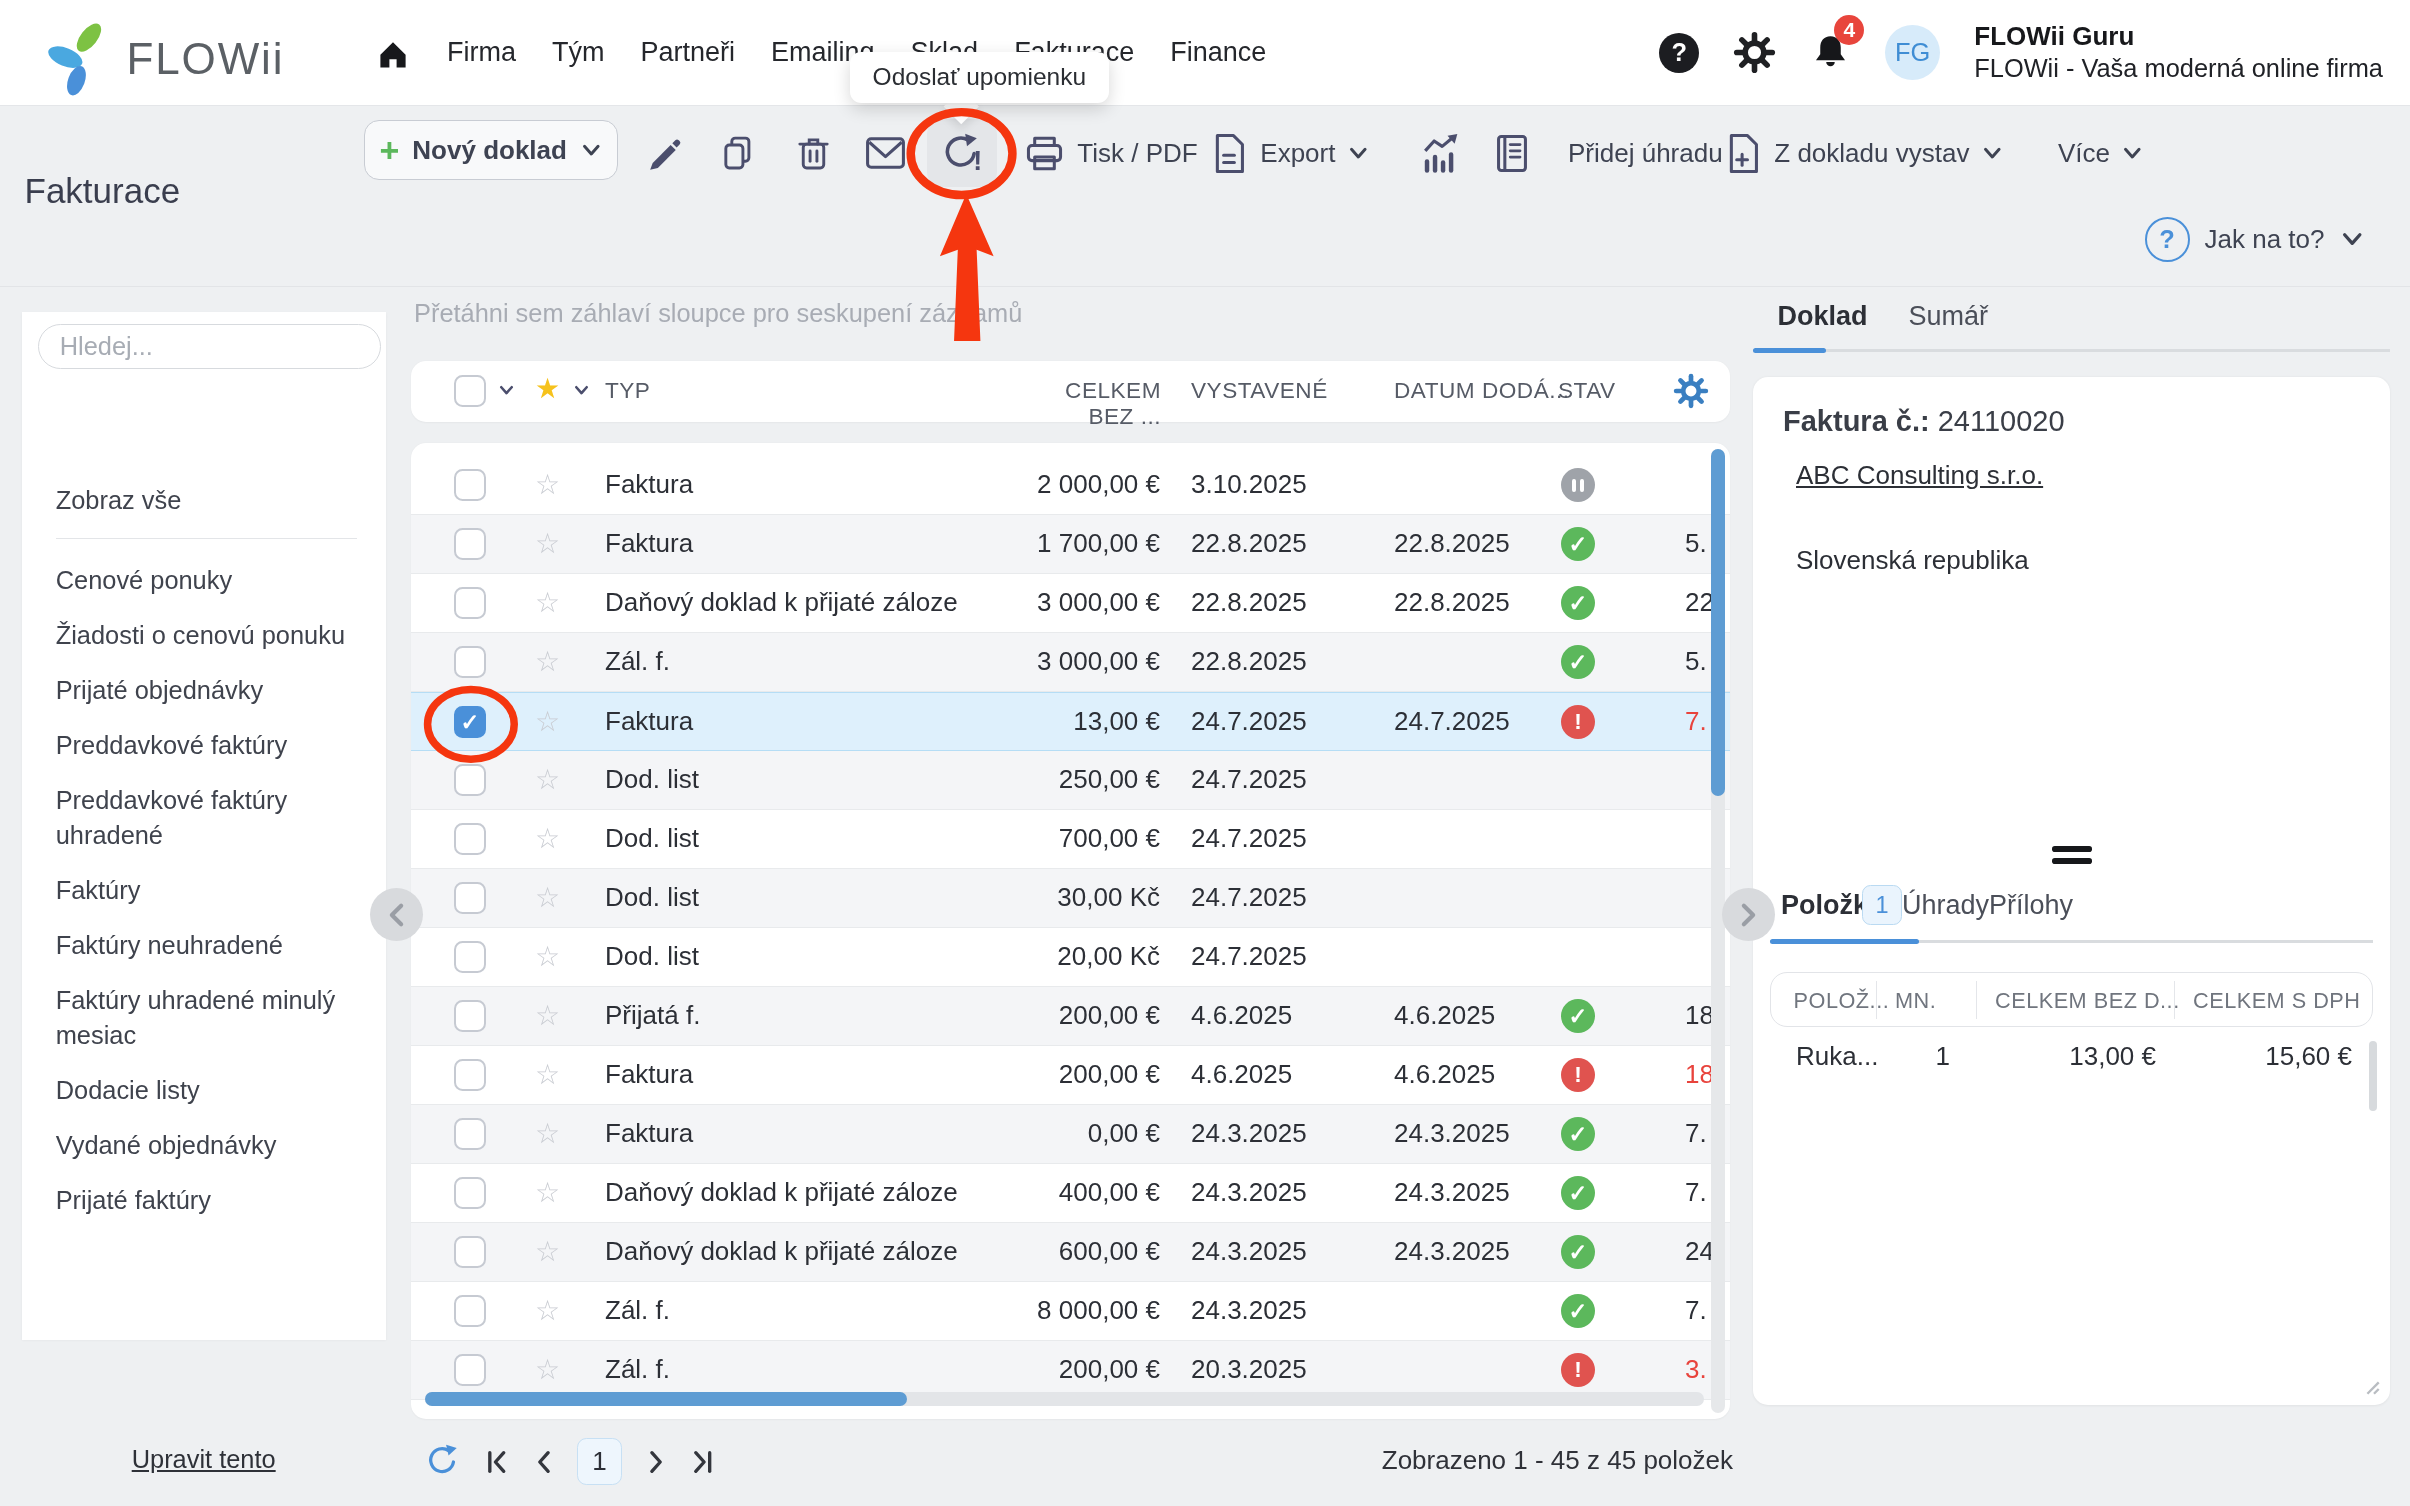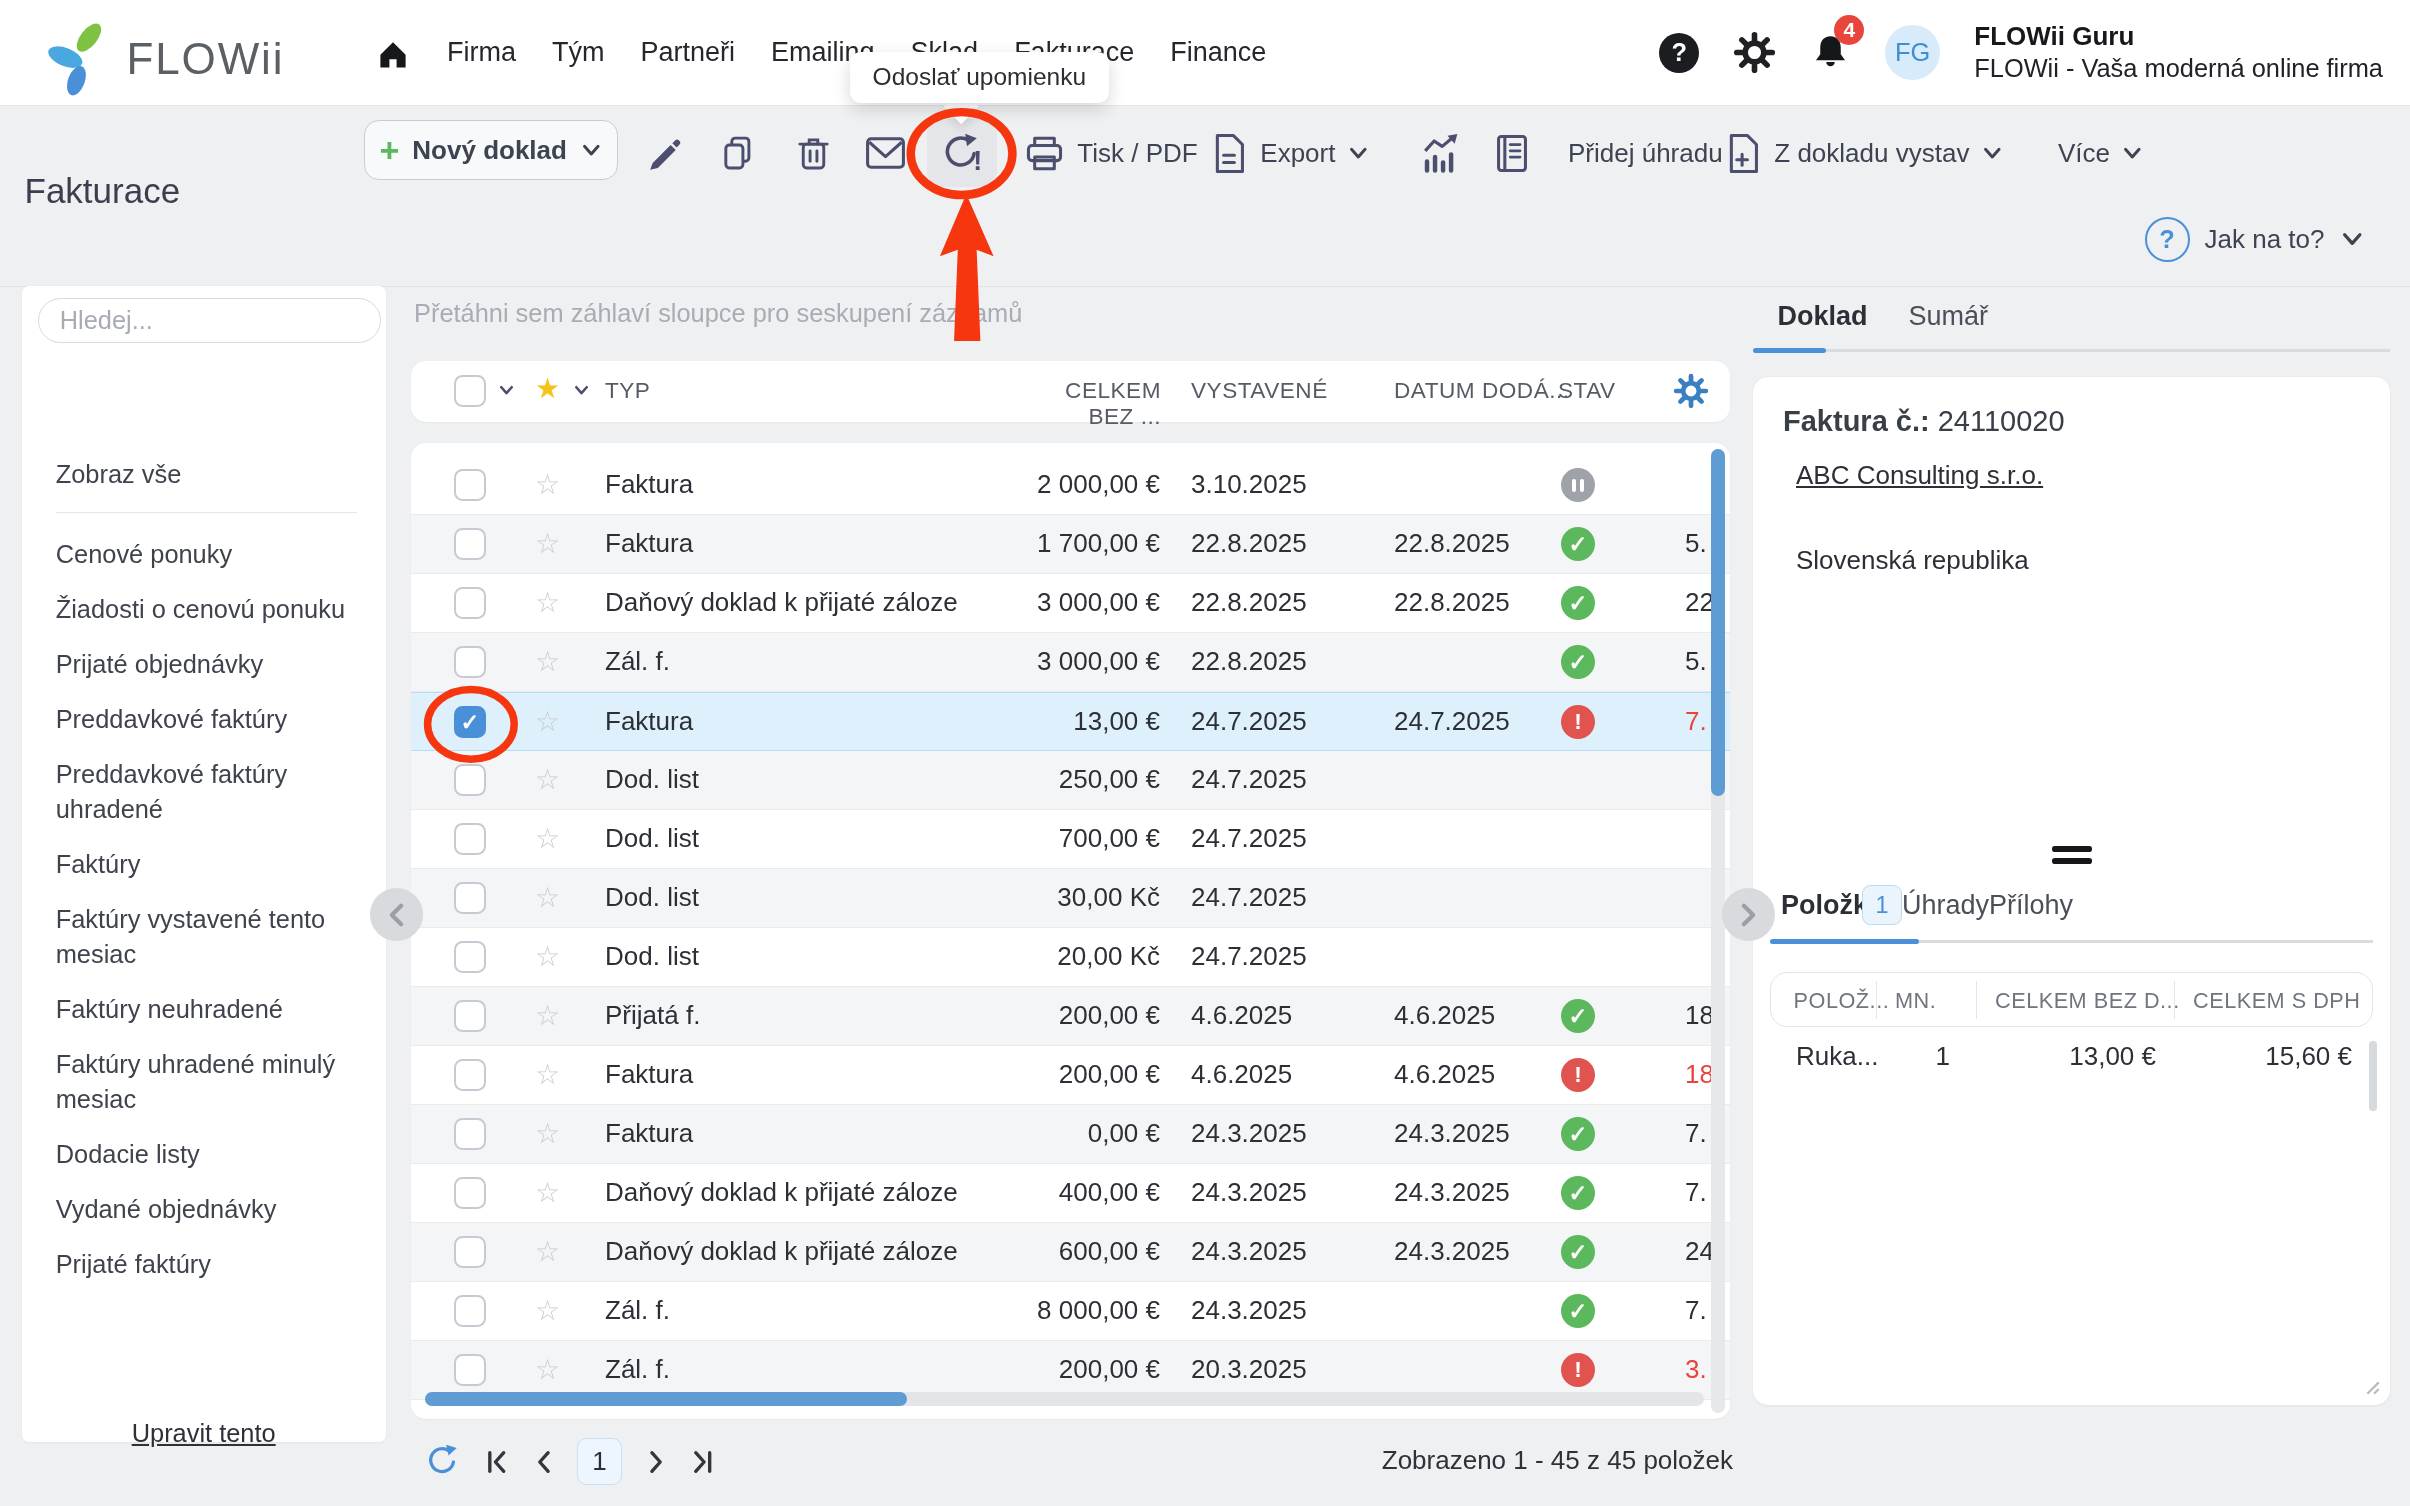--- a/index.html
+++ b/index.html
@@ -40,21 +40,21 @@
   .newdoc .plus{font-size:34px;color:#5cb85c;font-weight:bold;line-height:0;}
   .newdoc .tb-label{font-weight:bold;}
   .iconbtn{width:43px;justify-content:center;}
   .reminder-bg{position:absolute;left:927px;top:119px;width:70px;height:68px;border-radius:15px;background:#e4e6e9;}
   .divider-h{position:absolute;left:0;top:286px;width:2411px;height:0.9px;background:#e2e4e7;}
   .howto{position:absolute;right:47px;top:217px;display:flex;align-items:center;gap:15px;cursor:pointer;}
   .howto-q{width:41px;height:41px;border-radius:50%;border:2.8px solid #4a90d9;color:#4a90d9;font-size:25.4px;font-weight:bold;
            display:flex;align-items:center;justify-content:center;}
 
   
-  .side-card{position:absolute;left:21.7px;top:286px;width:364px;height:1156px;background:#fff;border-radius:7px;
+  .side-card{position:absolute;left:21.7px;top:312px;width:364px;height:1028px;background:#fff;border-radius:0;
              box-shadow:0 0.9px 2.8px rgba(0,0,0,.05);}
   .search{position:absolute;left:16px;top:12.2px;width:299px;height:43px;border:1.9px solid #d7dade;border-radius:24.5px;
           font-size:25.4px;color:#565b63;padding:0 21px;background:#fff;outline:none;font-family:"Liberation Sans",sans-serif;}
   .search::placeholder{color:#a7acb4;}
   .side-tabs{position:absolute;left:0;top:92px;width:364px;display:flex;}
   .side-tab{flex:1;display:flex;align-items:center;justify-content:center;gap:11.3px;font-size:26px;padding-bottom:15px;cursor:pointer;}
   .side-tab.active{font-weight:bold;color:#3f434d;border-bottom:3.8px solid #5b9bd5;}
   .side-tab.inactive{color:#4b4f59;border-bottom:3.8px solid #c9ccd1;}
   .side-list{position:absolute;left:34px;top:171px;width:301px;}
   .side-item{font-size:25.4px;line-height:35px;color:#3f434d;margin-bottom:20px;cursor:pointer;}
@@ -321,21 +321,20 @@
   <div class="side-list">
     <div class="side-item">Zobraz vše</div>
     <div class="side-div"></div>
 
   <div class="side-item">Cenové ponuky</div>
       <div class="side-item">Žiadosti o cenovú ponuku</div>
       <div class="side-item">Prijaté objednávky</div>
       <div class="side-item">Preddavkové faktúry</div>
       <div class="side-item">Preddavkové faktúry uhradené</div>
       <div class="side-item">Faktúry</div>
-      <div class="side-item">Faktúry vystavené tento mesiac</div>
       <div class="side-item">Faktúry neuhradené</div>
       <div class="side-item">Faktúry uhradené minulý mesiac</div>
       <div class="side-item">Dodacie listy</div>
       <div class="side-item">Vydané objednávky</div>
       <div class="side-item">Prijaté faktúry</div>
     </div>
   <div class="edit-list">Upravit tento</div>
 </div>
 
 <div class="group-hint">Přetáhni sem záhlaví sloupce pro seskupení záznamů</div>

